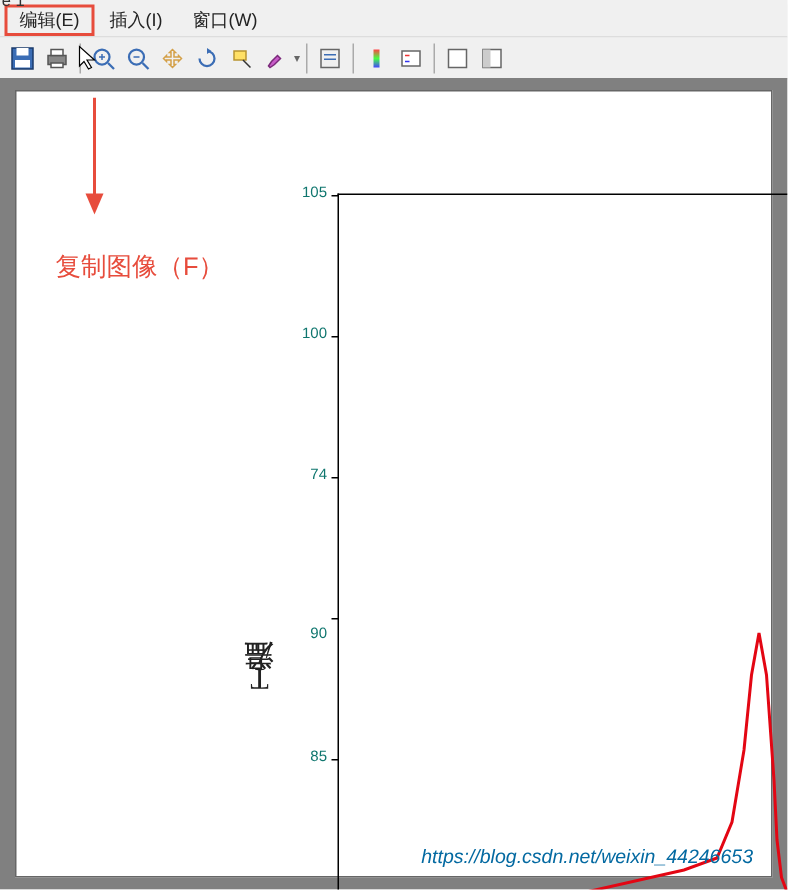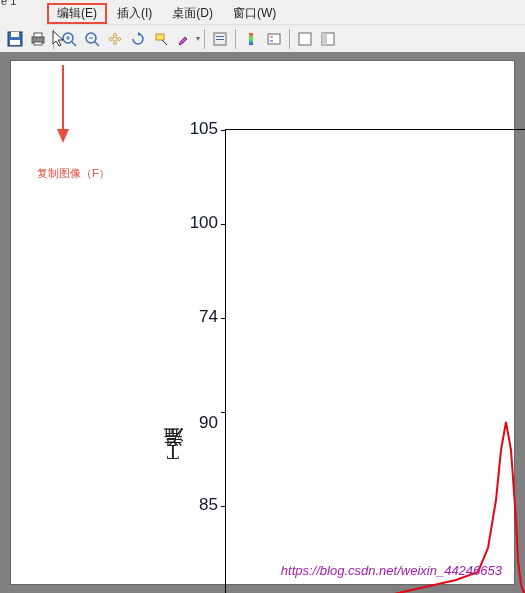--- a/index.html
+++ b/index.html
@@ -20,21 +20,20 @@
       color: #333;
     }
     .menubar {
       background: #f0f0f0;
       height: 22px;
       display: flex;
       align-items: center;
       padding: 1px 3px;
       border-bottom: 1px solid #ddd;
       margin-top: 3px;
-      margin-left: 44px;
     }
     .menu-item {
       padding: 2px 10px;
       font-size: 12px;
       color: #222;
       cursor: default;
       white-space: nowrap;
     }
     .menu-item.highlight {
       border: 2px solid #e74c3c;
@@ -85,37 +84,37 @@
       position: absolute;
       left: 44px;
       top: 4px;
       pointer-events: none;
     }
     .annotation-text {
       position: absolute;
       left: 26px;
       top: 105px;
       color: #e74c3c;
-      font-size: 11px;
+      font-size: 17px;
       font-weight: 500;
     }
     .plot-area {
       position: absolute;
       left: 214px;
       top: 68px;
       width: 300px;
       height: 470px;
       border-left: 1px solid #000;
       border-top: 1px solid #000;
     }
     .y-tick-label {
       position: absolute;
       right: 296px;
-      font-size: 17px;
-      color: #0f172a;
+      font-size: 10px;
+      color: #0f766e;
       transform: translateY(-50%);
     }
     .y-tick {
       position: absolute;
       left: -5px;
       width: 5px;
       height: 1px;
       background: #000;
     }
     .y-axis-label {
@@ -126,21 +125,21 @@
       color: #222;
       writing-mode: vertical-rl;
       text-orientation: upright;
       transform: rotate(180deg);
       font-family: "SimSun", serif;
     }
     .watermark {
       position: absolute;
       right: 12px;
       bottom: 6px;
-      color: #a21caf;
+      color: #0369a1;
       font-size: 13px;
       font-style: italic;
       font-family: Arial, sans-serif;
     }
     .data-line {
       position: absolute;
       left: 0; top: 0;
     }
     .cursor {
       position: absolute;
@@ -150,21 +149,20 @@
     }
   </style>
 </head>
 <body>
 
 <span class="title-frag">ire 1</span>
 
 <div class="menubar">
   <span class="menu-item highlight">编辑(E)</span>
   <span class="menu-item">插入(I)</span>
-  <span class="menu-item">桌面(D)</span>
   <span class="menu-item">窗口(W)</span>
 </div>
 
 <div class="toolbar">
   <span class="tb-btn">
       <svg width="16" height="16">
         <rect x="1" y="1" width="14" height="14" fill="#3b6db5" stroke="#1a3a6b"></rect>
         <rect x="4" y="1" width="8" height="5" fill="#fff"></rect>
         <rect x="3" y="9" width="10" height="5" fill="#fff"></rect>
       </svg>

